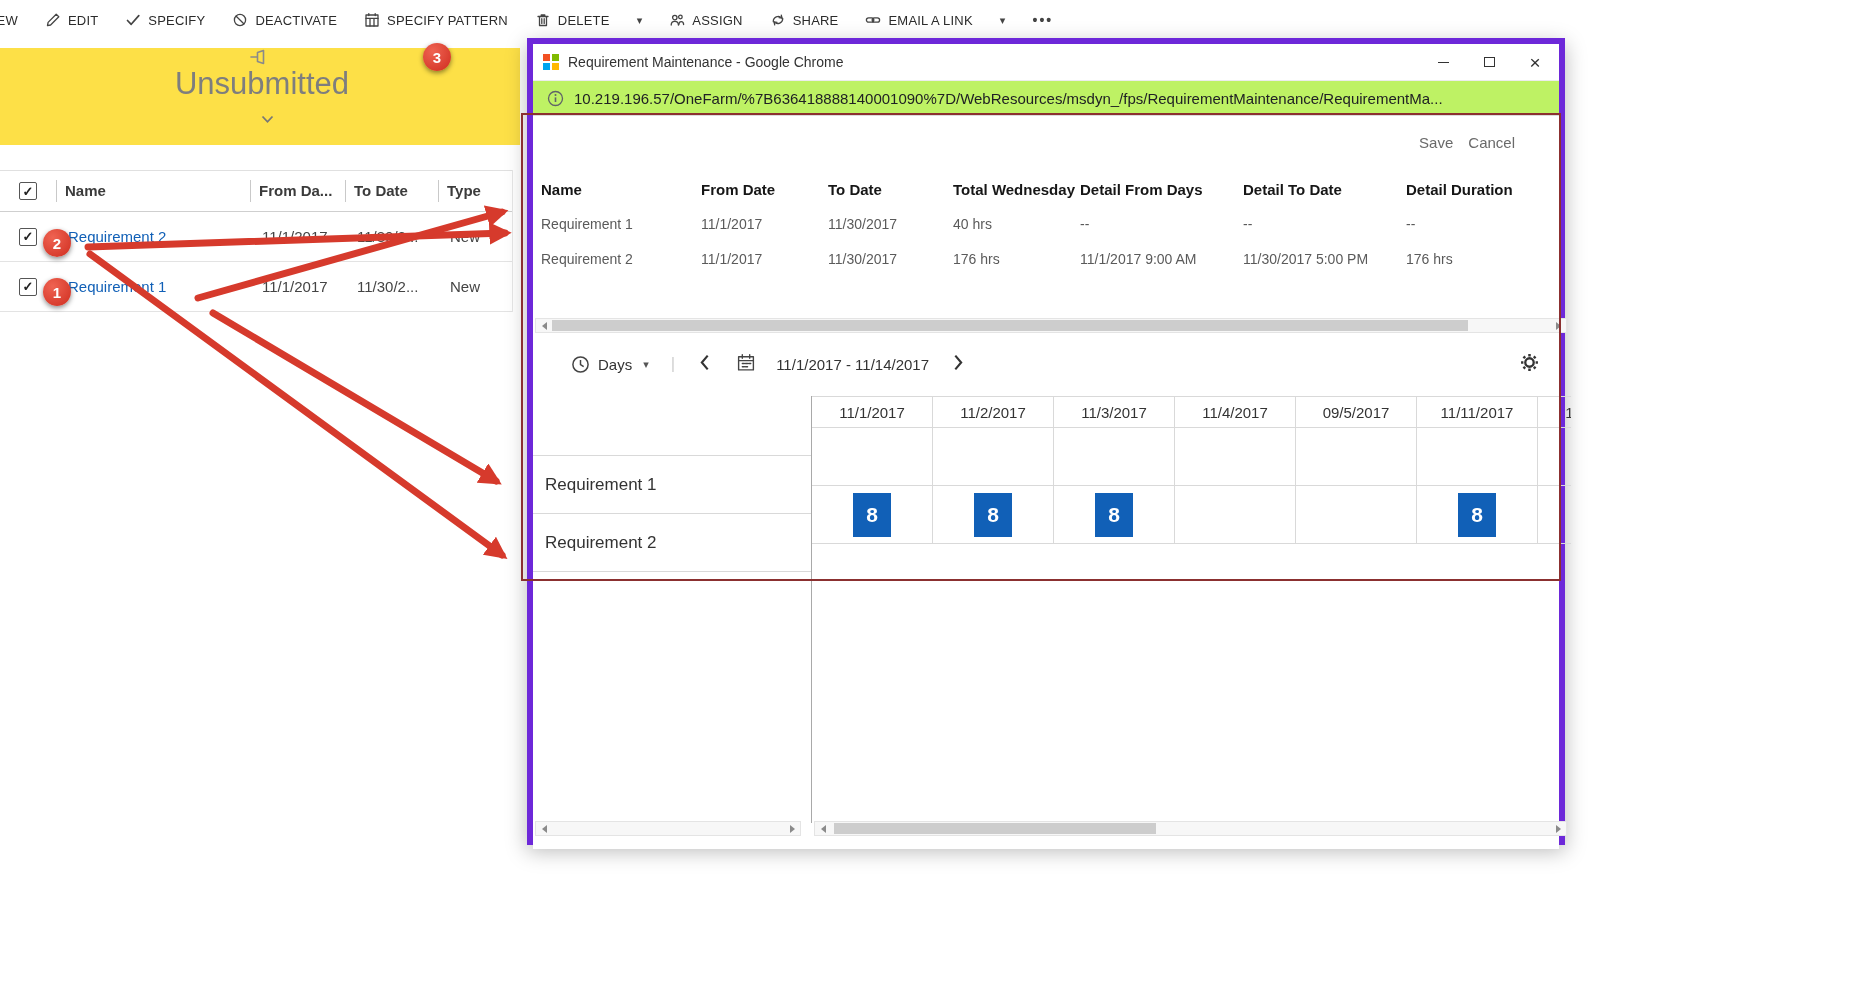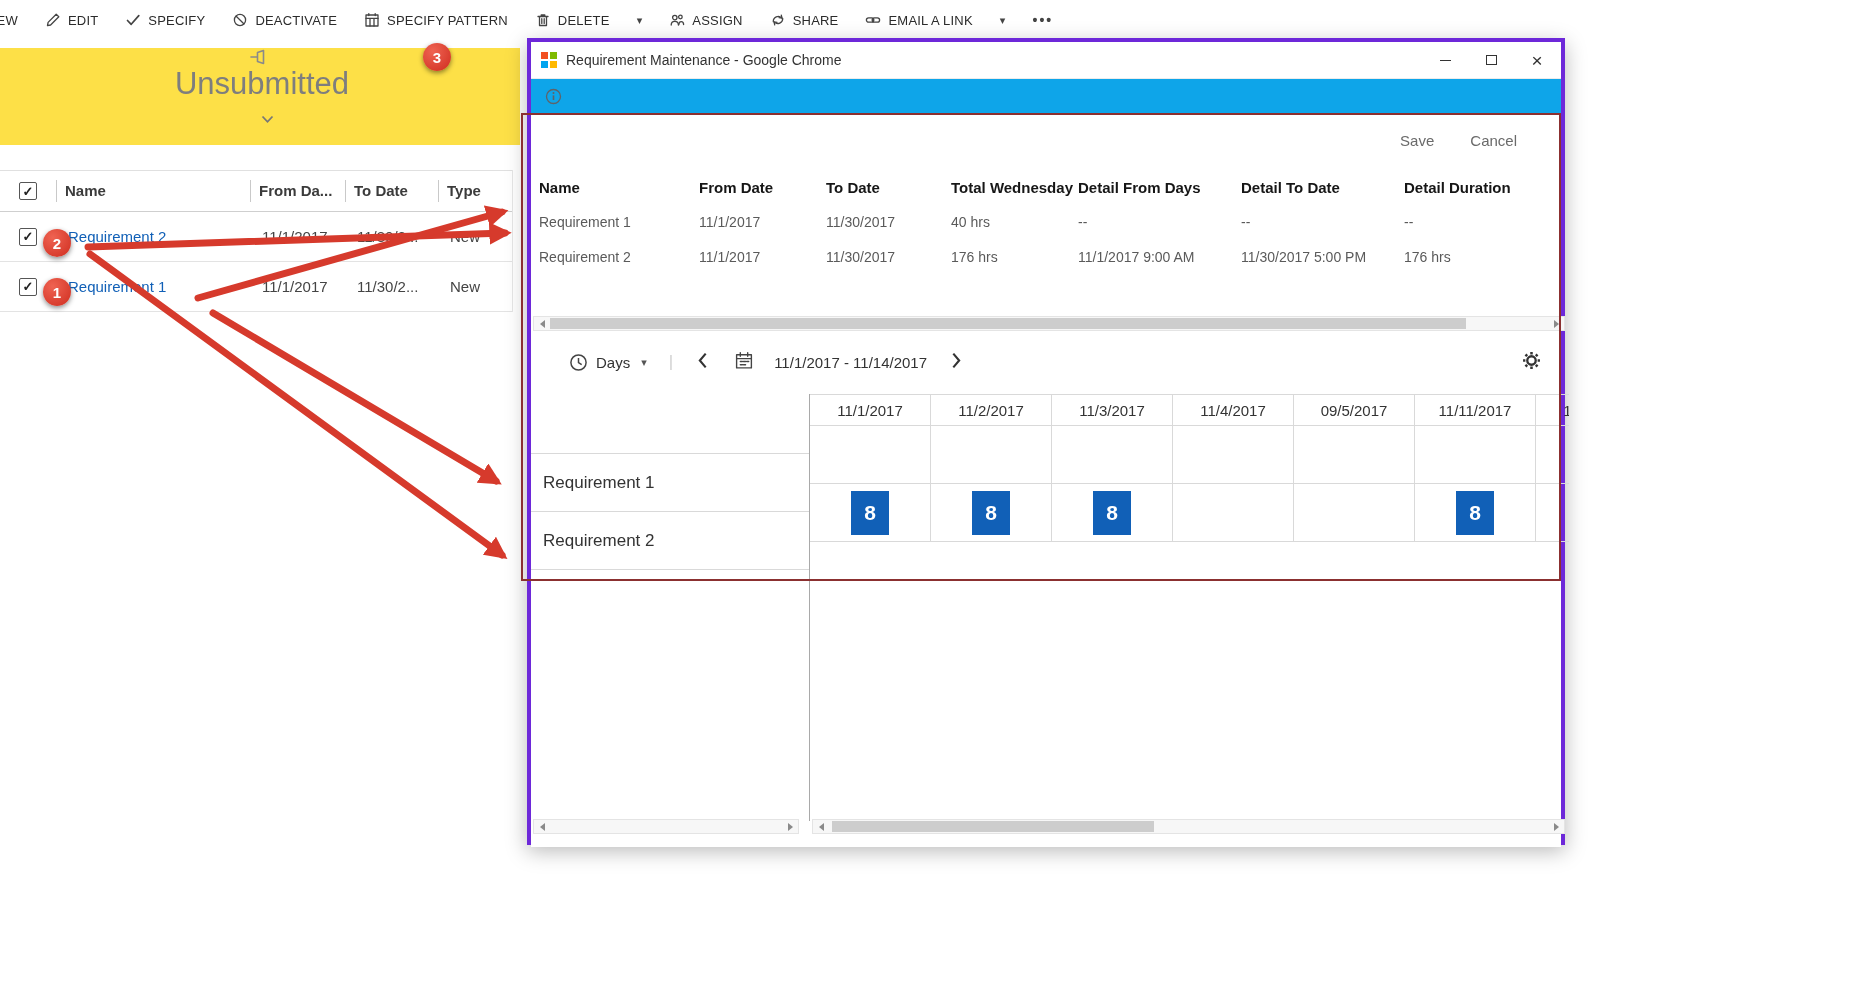--- a/index.html
+++ b/index.html
@@ -32,40 +32,40 @@
              border-left:1px solid #c9c9c9; padding-left:8px; }
   .col-check { width:56px; display:flex; justify-content:center; align-items:center; }
   .col-name { width:194px; } .col-from { width:95px; } .col-to { width:93px; } .col-type { flex:1; }
   .list-row { height:50px; display:flex; align-items:center; border-bottom:1px solid #e3e3e3; background:#fff; }
   .lr-cell { font-size:15px; color:#444; padding-left:12px; overflow:hidden; white-space:nowrap; }
   .row-link { color:#1160b7; cursor:pointer; }
   .checkbox { width:18px; height:18px; border:1.5px solid #555; border-radius:2px; background:#fff;
               display:flex; align-items:center; justify-content:center; font-size:13px; font-weight:bold; color:#222; }
 
   
-  .popup { position:absolute; left:527px; top:38px; width:1038px; height:807px; background:#0ea5e9;
-           border:4px solid #6d28d9; box-shadow:0 6px 20px rgba(0,0,0,.28); z-index:10; }
+  .popup { position:absolute; left:527px; top:38px; width:1038px; height:807px; background:#bef264;
+           border:6px solid #6d28d9; box-shadow:0 6px 20px rgba(0,0,0,.28); z-index:10; }
   .titlebar { height:36px; display:flex; align-items:center; padding-left:10px; position:relative; background:#fff; }
   .winlogo { width:16px; height:16px; display:grid; grid-template-columns:7px 7px; grid-template-rows:7px 7px; gap:2px; }
   .winlogo span { display:block; }
   .wl-1{background:#f25022;} .wl-2{background:#7fba00;} .wl-3{background:#00a4ef;} .wl-4{background:#ffb900;}
   .title-text { margin-left:9px; font-size:14px; color:#333; }
   .win-controls { position:absolute; right:1px; top:0; height:100%; display:flex; }
   .win-btn { width:46px; display:flex; align-items:center; justify-content:center; color:#333; cursor:default; }
   .glyph-min { display:block; width:11px; height:1px; background:#333; }
   .glyph-max { display:block; width:11px; height:10px; border:1px solid #333; }
   .glyph-close { font-size:19px; line-height:1; color:#333; }
 
   .urlbar { height:36px; border-top:1px solid #ececec; border-bottom:1px solid #dcdcdc;
             display:flex; align-items:center; gap:10px; padding:0 14px; }
   .url-text { font-size:15px; color:#202124; white-space:nowrap; overflow:hidden; }
 
   .popup-content { position:relative; width:100%; height:733px; background:#fff; }
 
-  .form-actions { position:absolute; top:18px; right:44px; display:flex; gap:36px; }
+  .form-actions { position:absolute; top:18px; right:44px; display:flex; gap:15px; }
   .action-link { font-size:15px; color:#6a6a6a; cursor:pointer; }
 
   .req-table { position:absolute; left:0; top:56px; width:100%; }
   .rt-row { display:grid; grid-template-columns:160px 127px 125px 127px 163px 163px 1fr; padding-left:8px; align-items:center; }
   .rt-head { height:34px; }
   .rt-th { font-size:15px; font-weight:700; color:#161616; }
   .rt-body-row { height:35px; }
   .rt-td { font-size:14px; color:#5a5a5a; white-space:nowrap; overflow:hidden; }
 
   
@@ -262,20 +262,21 @@
             <span class="glyph-close">×</span>
           </div>
       </div>
     </div>
     <div class="urlbar">
       <svg width="17" height="17" viewBox="0 0 17 17">
           <circle cx="8.5" cy="8.5" r="7" fill="none" stroke="#5f6368" stroke-width="1.3"></circle>
           <path d="M8.5 7.4 V12" stroke="#5f6368" stroke-width="1.6"></path>
           <circle cx="8.5" cy="5" r="1" fill="#5f6368"></circle>
         </svg>
+      <span class="url-text">10.219.196.57/OneFarm/%7B636418888140001090%7D/WebResources/msdyn_/fps/RequirementMaintenance/RequirementMa...</span>
     </div>
 
     <div class="popup-content">
       <div class="form-actions">
         <span class="action-link">Save</span>
         <span class="action-link">Cancel</span>
       </div>
 
       <div class="req-table">
         <div class="rt-row rt-head">

